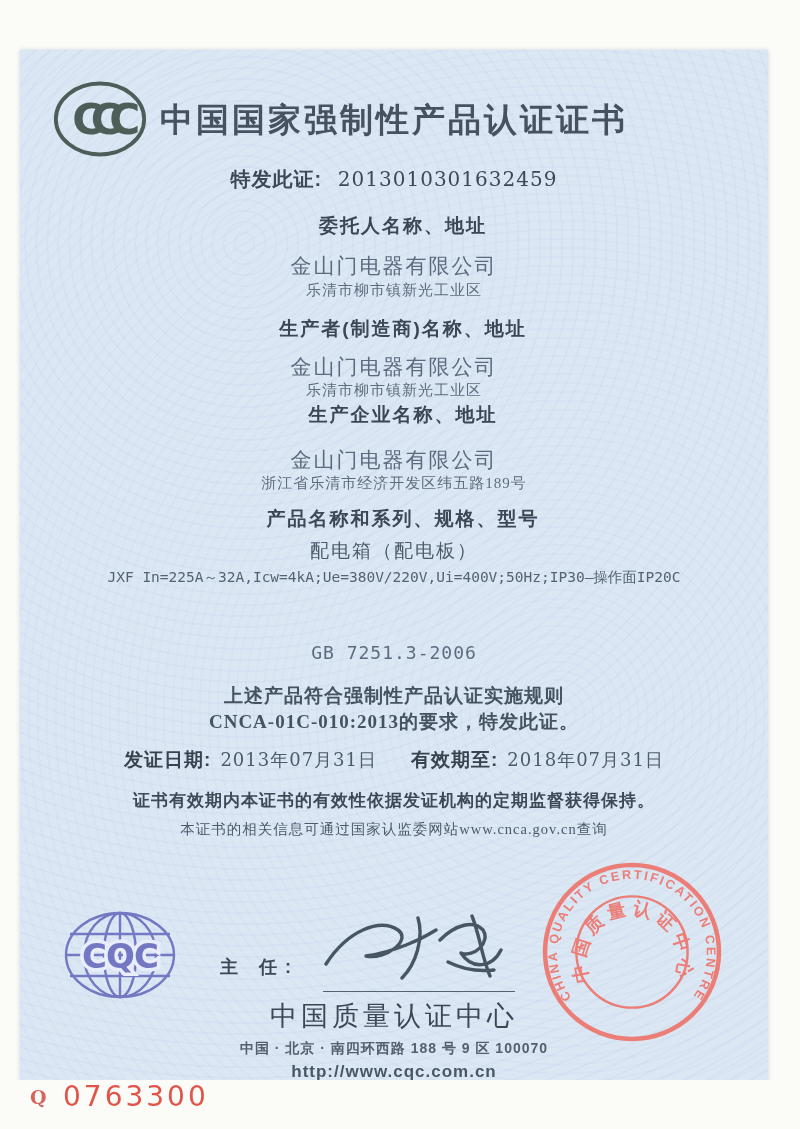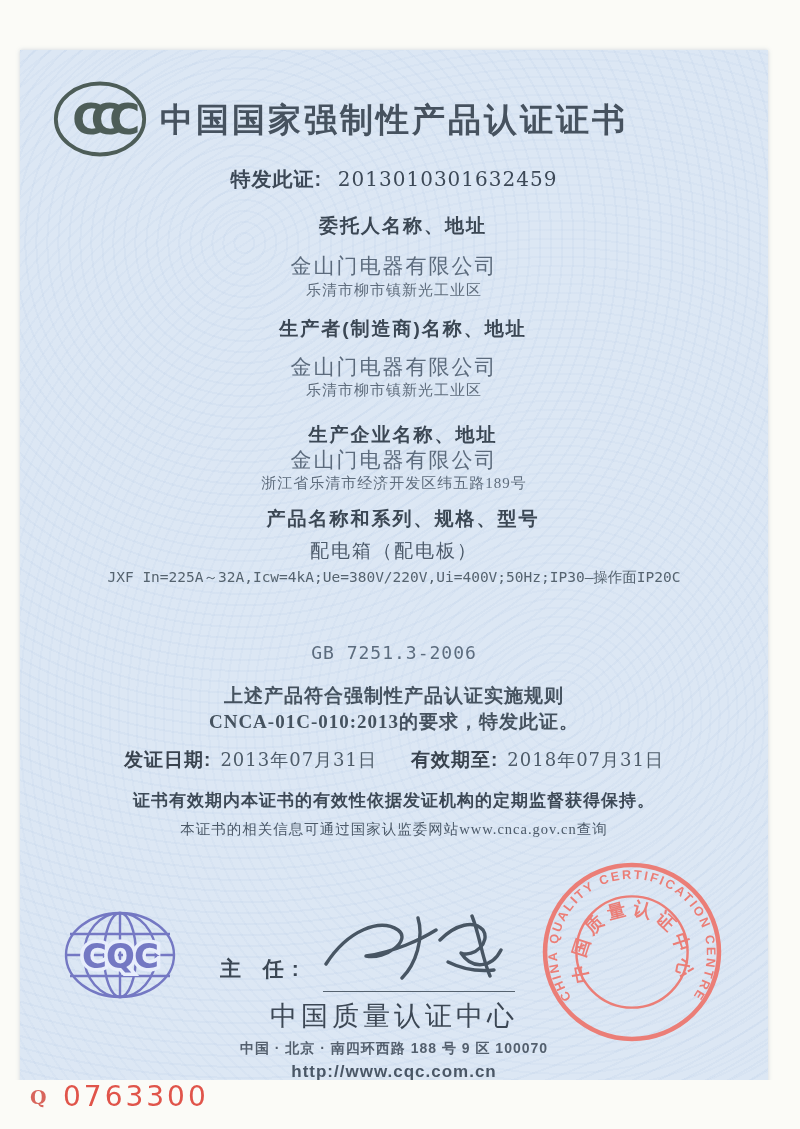--- a/index.html
+++ b/index.html
@@ -28,42 +28,42 @@
   .certno{top:116px;font-size:20px;color:#3c4856;}
   .certno .lbl{font-weight:bold;letter-spacing:1px;}
   .certno .num{font-family:"DejaVu Serif",serif;letter-spacing:1px;margin-left:10px;}
 
   .sec-label{font-size:19px;font-weight:bold;letter-spacing:2px;color:#3b4754;padding-left:9px;}
   .sec-name{font-size:21px;font-family:"Liberation Serif",serif;color:#5b6a7c;letter-spacing:2px;}
   .sec-addr{font-size:15px;font-family:"Liberation Serif",serif;color:#5e6c7c;letter-spacing:1px;}
 
   .l1{top:163px;} .n1{top:202px;} .a1{top:231px;}
   .l2{top:266px;} .n2{top:303px;} .a2{top:331px;}
-  .l3{top:372px;} .n3{top:396px;} .a3{top:424px;}
+  .l3{top:352px;} .n3{top:396px;} .a3{top:424px;}
   .l4{top:456px;}
   .prod-name{top:488px;font-size:19px;font-family:"Liberation Serif",serif;color:#4c5a6a;letter-spacing:2px;}
   .prod-spec{top:518px;font-size:14.5px;font-family:"DejaVu Sans Mono",monospace;color:#55636f;}
   .l5{top:553px;}
   .std-val{top:592px;font-size:18px;font-family:"DejaVu Sans Mono",monospace;color:#5c6c7e;letter-spacing:1px;}
 
   .stmt{font-size:19px;font-weight:bold;font-family:"Liberation Serif",serif;color:#45525f;letter-spacing:1px;}
   .stmt1{top:633px;} .stmt2{top:659px;}
 
   .dates{top:697px;display:flex;justify-content:center;gap:34px;}
   .dates .pair{display:flex;gap:9px;align-items:baseline;}
   .dates .dlbl{font-size:19px;font-weight:bold;color:#39434f;letter-spacing:1px;}
   .dates .dval{font-size:18px;font-family:"DejaVu Serif",serif;color:#4d5b68;letter-spacing:1px;}
 
   .validity{top:739px;font-size:17px;font-weight:bold;color:#3d4956;letter-spacing:1px;}
   .infonote{top:770px;font-size:14.5px;font-family:"Liberation Serif",serif;color:#4b5968;letter-spacing:1px;}
 
   
   .ccc-logo{position:absolute;left:32px;top:28px;width:96px;height:82px;}
   .cqc-logo{position:absolute;left:42px;top:856px;width:116px;height:98px;}
-  .director{position:absolute;left:200px;top:905px;font-size:21px;font-weight:bold;color:#3b4754;letter-spacing:8px;}
+  .director{position:absolute;left:200px;top:905px;font-size:18px;font-weight:bold;color:#3b4754;letter-spacing:8px;}
   .sig-line{position:absolute;left:303px;top:941px;width:192px;border-bottom:1.6px solid #55626f;}
   .signature{position:absolute;left:300px;top:860px;width:200px;height:82px;}
   .org-name{top:948px;font-size:27px;color:#3c4754;letter-spacing:4px;font-weight:500;}
   .org-addr{top:990px;font-size:14px;font-weight:bold;color:#535f6d;letter-spacing:1px;}
   .org-url{top:1012px;font-size:17px;font-weight:bold;color:#4a5766;letter-spacing:1px;}
 
   .stamp{position:absolute;left:521px;top:811px;width:182px;height:182px;opacity:.88;}
 
   
   .serial{position:absolute;left:0;top:1080px;width:800px;height:49px;background:#fbfbf7;}

